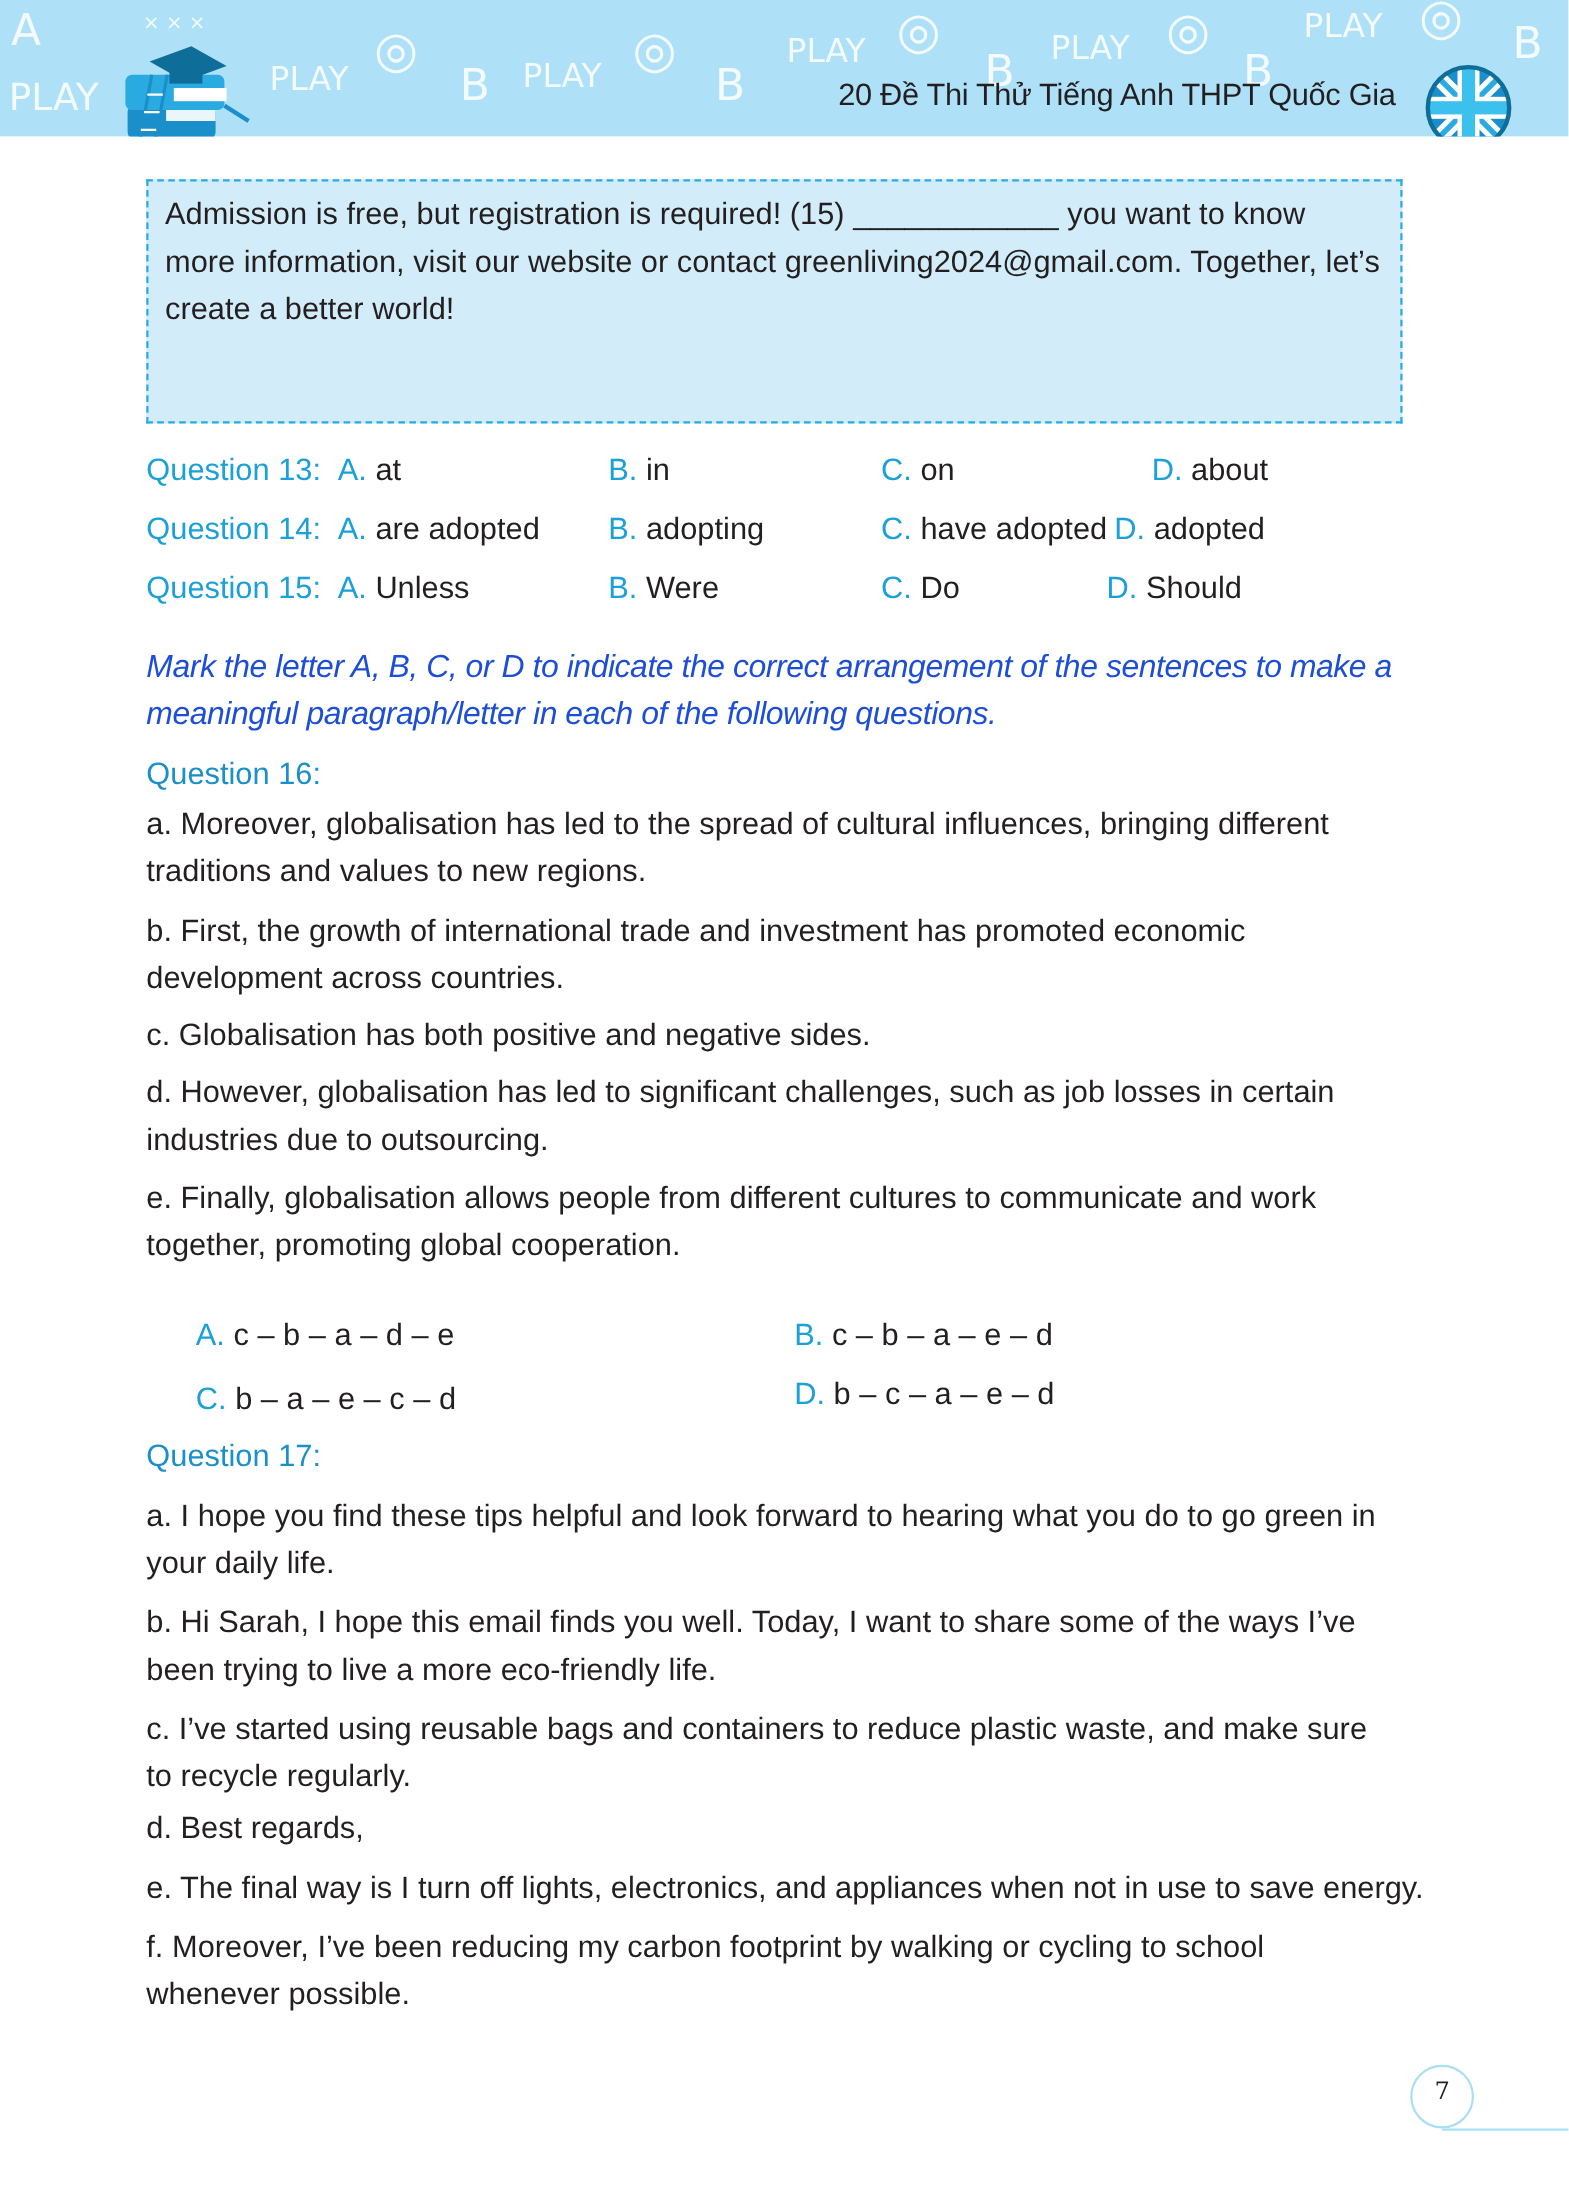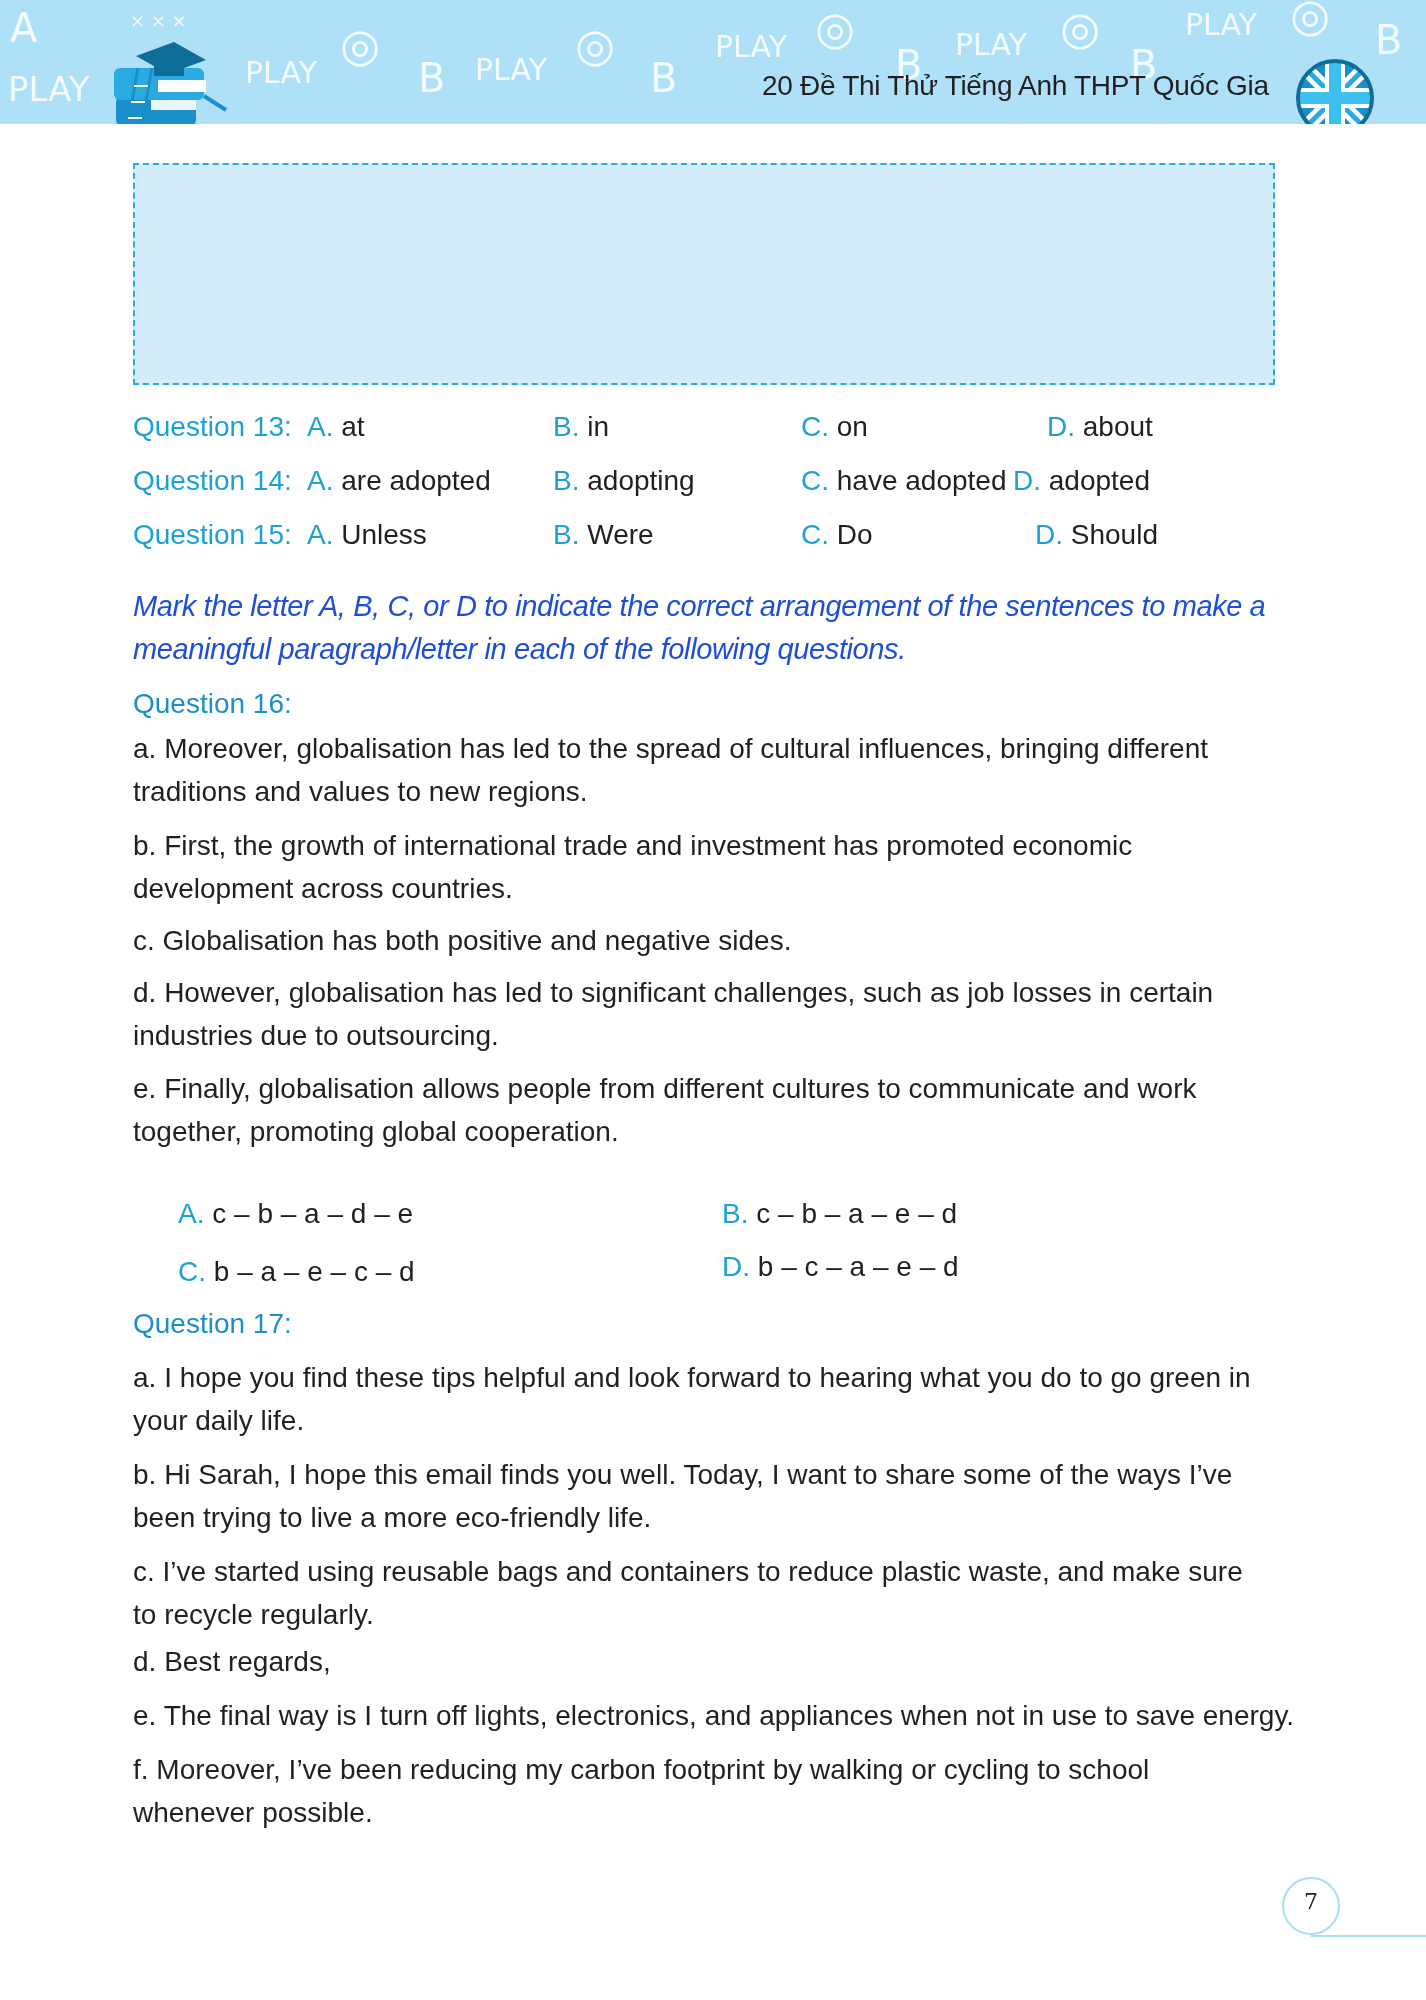--- a/index.html
+++ b/index.html
@@ -104,20 +104,21 @@
       <rect x="30" y="0" width="20" height="80" fill="#ffffff"></rect>
       <rect x="0" y="30" width="80" height="20" fill="#ffffff"></rect>
       <rect x="34" y="0" width="12" height="80" fill="#3cc0ee"></rect>
       <rect x="0" y="34" width="80" height="12" fill="#3cc0ee"></rect>
     </g>
     <circle cx="40" cy="40" r="37" fill="none" stroke="#0f6d99" stroke-width="4"></circle>
   </svg>
 </div>
 
 <div class="passage-box">
+  <p>Admission is free, but registration is required! (15) ____________ you want to know more information, visit our website or contact greenliving2024@gmail.com. Together, let’s create a better world!</p>
 </div>
 
 <div class="q-row" style="top:407px;">
   <span class="blue">Question 13:</span>
   <span class="opt" style="left:174px;"><span class="blue">A.</span> <span>at</span></span>
   <span class="opt" style="left:420px;"><span class="blue">B.</span> <span>in</span></span>
   <span class="opt" style="left:668px;"><span class="blue">C.</span> <span>on</span></span>
   <span class="opt" style="left:914px;"><span class="blue">D.</span> <span>about</span></span>
 </div>
 <div class="q-row" style="top:461px;">
@@ -125,21 +126,21 @@
   <span class="opt" style="left:174px;"><span class="blue">A.</span> <span>are adopted</span></span>
   <span class="opt" style="left:420px;"><span class="blue">B.</span> <span>adopting</span></span>
   <span class="opt" style="left:668px;"><span class="blue">C.</span> <span>have adopted</span></span>
   <span class="opt" style="left:880px;"><span class="blue">D.</span> <span>adopted</span></span>
 </div>
 <div class="q-row" style="top:515px;text-align:right;">
   <span class="blue">Question 15:</span>
   <span class="opt" style="left:174px;"><span class="blue">A.</span> <span>Unless</span></span>
   <span class="opt" style="left:420px;"><span class="blue">B.</span> <span>Were</span></span>
   <span class="opt" style="left:668px;"><span class="blue">C.</span> <span>Do</span></span>
-  <span class="opt" style="left:902px;"><span class="blue">D.</span> <span>Should</span></span>
+  <span class="opt" style="left:873px;"><span class="blue">D.</span> <span>Should</span></span>
 </div>
 
 <div class="instruction">Mark the letter A, B, C, or D to indicate the correct arrangement of the sentences to make a meaningful paragraph/letter in each of the following questions.</div>
 
 <div class="q-head" style="top:688px;">Question 16:</div>
 <div class="item" style="top:727px;width:1130px;">a. Moreover, globalisation has led to the spread of cultural influences, bringing different traditions and values to new regions.</div>
 <div class="item" style="top:824px;width:1060px;">b. First, the growth of international trade and investment has promoted economic development across countries.</div>
 <div class="item" style="top:919px;">c. Globalisation has both positive and negative sides.</div>
 <div class="item" style="top:971px;width:1130px;">d. However, globalisation has led to significant challenges, such as job losses in certain industries due to outsourcing.</div>
 <div class="item" style="top:1067px;width:1130px;">e. Finally, globalisation allows people from different cultures to communicate and work together, promoting global cooperation.</div>

